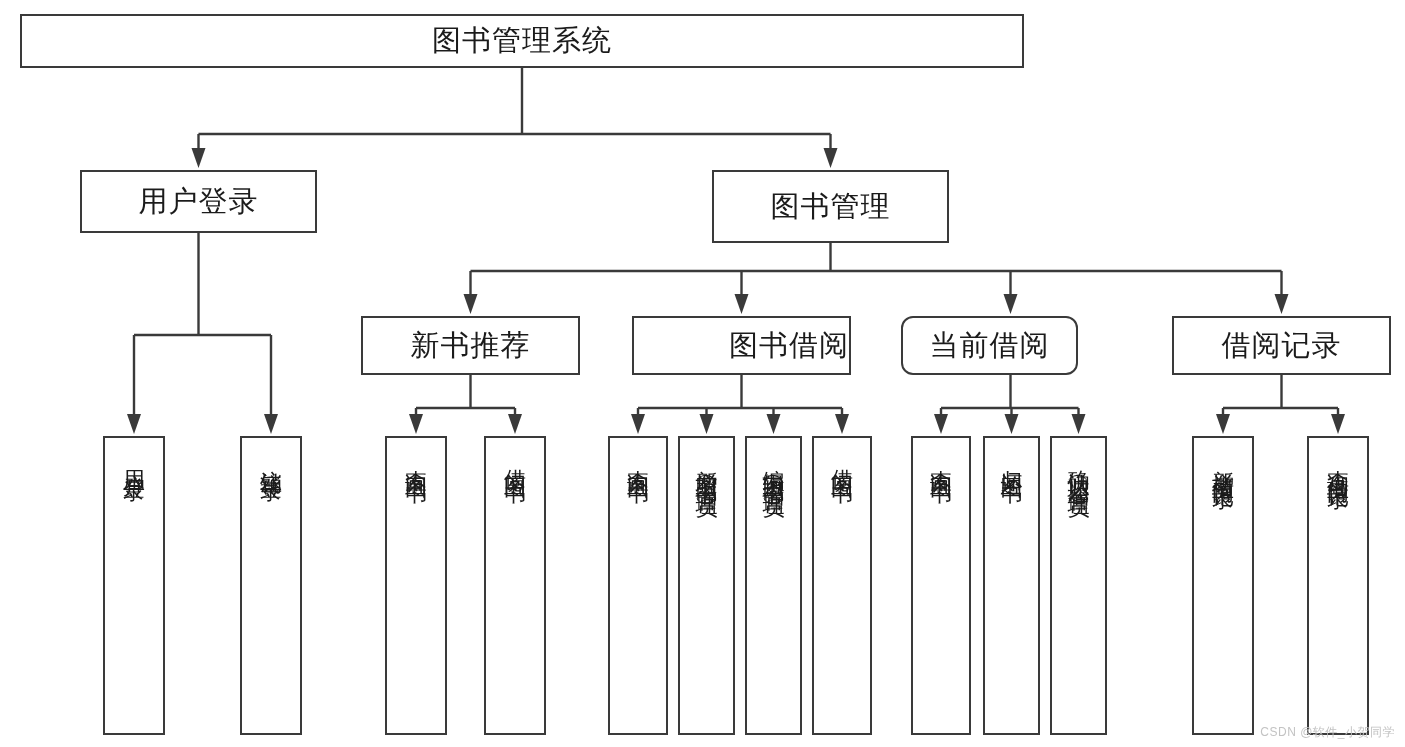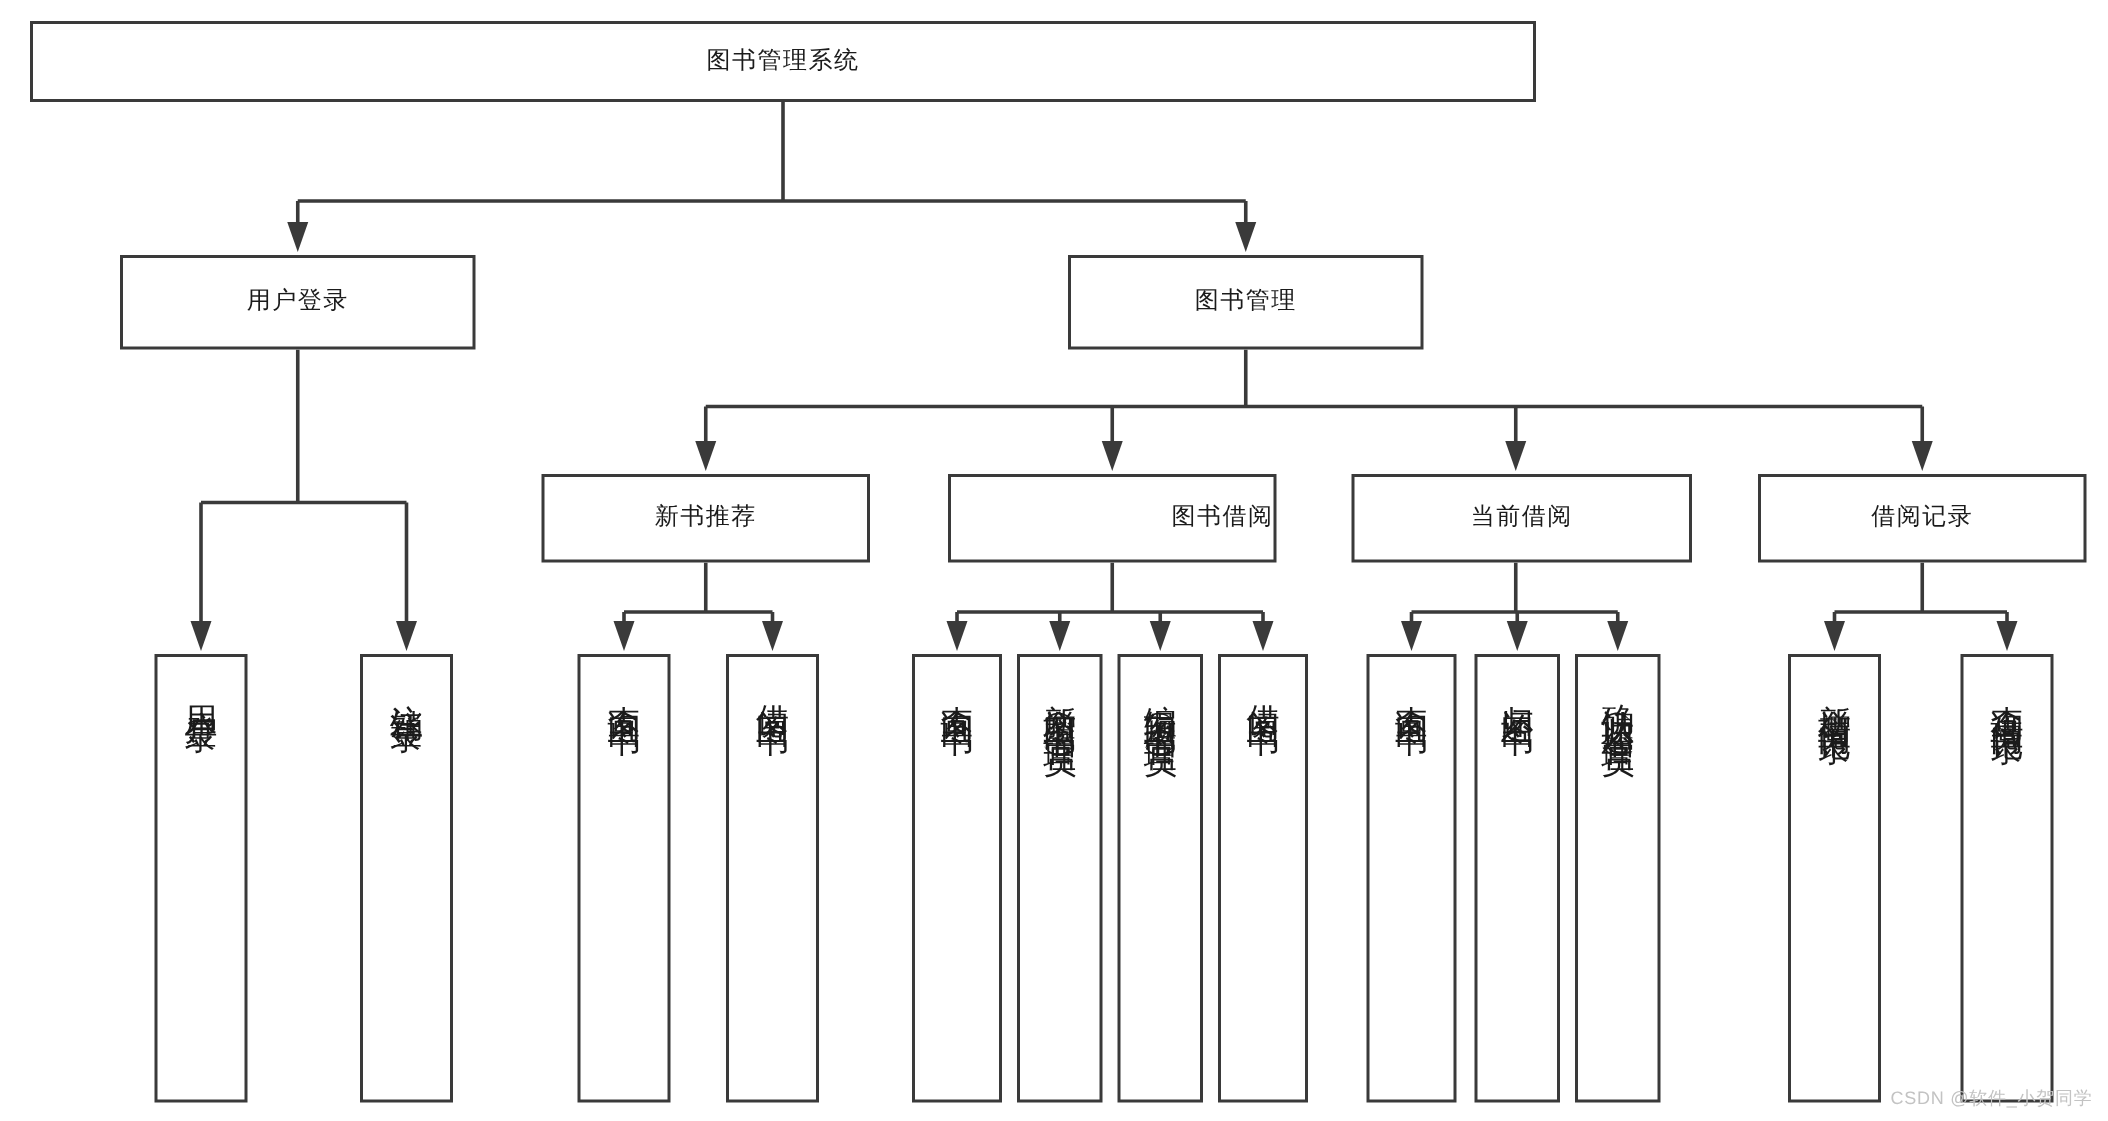--- a/index.html
+++ b/index.html
@@ -21,21 +21,21 @@
     position: absolute;
     box-sizing: border-box;
     border: 2px solid #3a3a3a;
     background: #ffffff;
     display: flex;
     align-items: center;
     justify-content: center;
     color: #1b1b1b;
   }
   .node-label {
-    font-size: 16px;
+    font-size: 29px;
     line-height: 1.15;
     letter-spacing: 1px;
     white-space: nowrap;
     color: #1b1b1b;
   }
   .node.vertical {
     align-items: flex-start;
     justify-content: center;
     padding-top: 14px;
   }
@@ -131,30 +131,30 @@
       <line x1="1338" y1="408" x2="1338" y2="414" class="link-line" stroke="#3a3a3a"></line>
       <path d="M1331,414 L1345,414 L1338,434 Z" class="arrow-head" fill="#3a3a3a"></path>
     </svg>
   <div id="nodes">
       <div class="node" style="left: 20px; top: 14px; width: 1004px; height: 54px;">
         <span class="node-label">图书管理系统</span>
       </div>
       <div class="node" style="left: 80px; top: 170px; width: 237px; height: 63px;">
         <span class="node-label">用户登录</span>
       </div>
-      <div class="node" style="left: 712px; top: 170px; width: 237px; height: 63px;">
+      <div class="node" style="left: 712px; top: 170px; width: 237px; height: 73px;">
         <span class="node-label">图书管理</span>
       </div>
       <div class="node" style="left: 361px; top: 316px; width: 219px; height: 59px;">
         <span class="node-label">新书推荐</span>
       </div>
       <div class="node" style="left: 632px; top: 316px; width: 219px; height: 59px; justify-content: flex-end;">
         <span class="node-label">图书借阅</span>
       </div>
-      <div class="node" style="left: 901px; top: 316px; width: 227px; height: 59px;">
+      <div class="node" style="left: 901px; top: 316px; width: 177px; height: 59px; border-radius: 12px;">
         <span class="node-label">当前借阅</span>
       </div>
       <div class="node" style="left: 1172px; top: 316px; width: 219px; height: 59px;">
         <span class="node-label">借阅记录</span>
       </div>
       <div class="node vertical" style="left: 103px; top: 436px; width: 62px; height: 299px;">
         <span class="node-label">用户登录</span>
       </div>
       <div class="node vertical" style="left: 240px; top: 436px; width: 62px; height: 299px;">
         <span class="node-label">注销登录</span>

